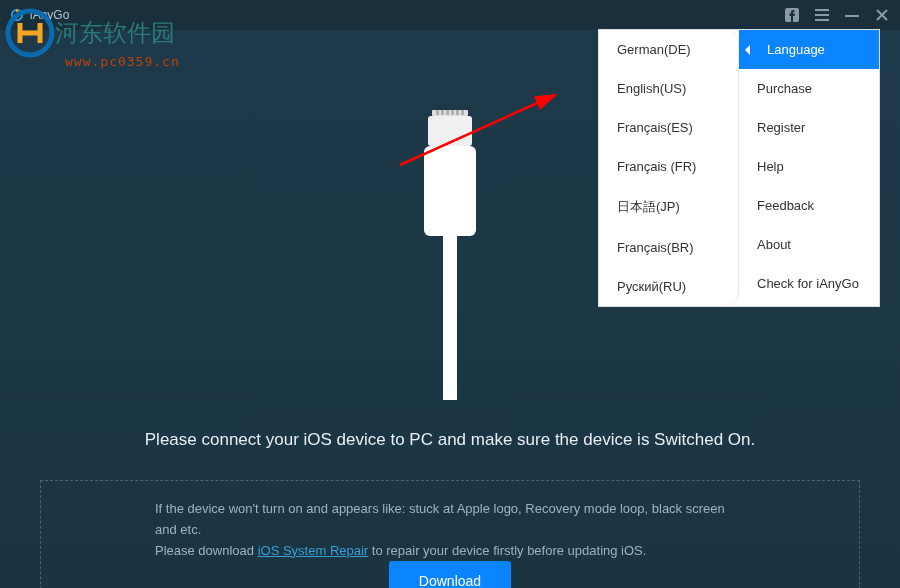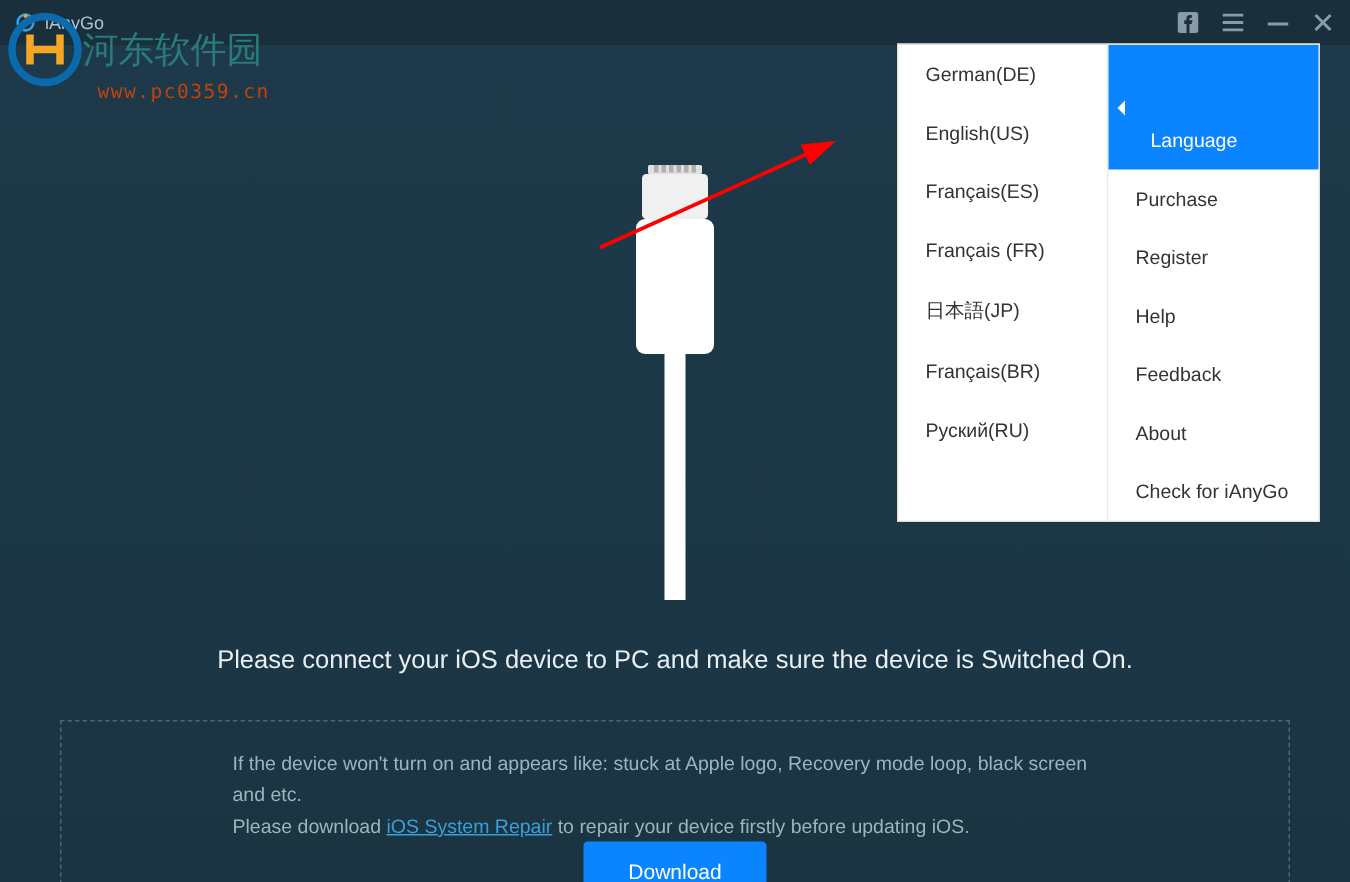--- a/index.html
+++ b/index.html
@@ -60,21 +60,21 @@
       right: 20px;
       display: flex;
       background: #fff;
       z-index: 10;
       border: 1px solid #ddd;
     }
     .menu-column {
       width: 140px;
       background: #fff;
     }
-    .menu-column.submenu { border-right: 1px solid #e8e8e8; }
+    .menu-column.submenu { border-right: 1px solid #e8e8e8; border-radius: 14px; }
     .menu-item {
       padding: 12px 18px;
       font-size: 13px;
       color: #333;
       cursor: pointer;
       display: flex;
       align-items: center;
       position: relative;
     }
     .menu-item.selected {
@@ -84,21 +84,21 @@
     .menu-item.selected::before {
       content: '';
       position: absolute;
       left: 6px;
       width: 0;
       height: 0;
       border-top: 5px solid transparent;
       border-bottom: 5px solid transparent;
       border-right: 5px solid #fff;
     }
-    .menu-item.selected span { margin-left: 10px; margin-top: 44px; }
+    .menu-item.selected span { margin-left: 10px; }
     .footer-box {
       margin: 0 40px 20px;
       border: 1px dashed #4a6575;
       padding: 18px 25px;
       display: flex;
       justify-content: space-between;
       align-items: center;
       flex-direction: column;
     }
     .footer-text { color: #9fb3bf; font-size: 13px; line-height: 1.6; max-width: 590px; }

